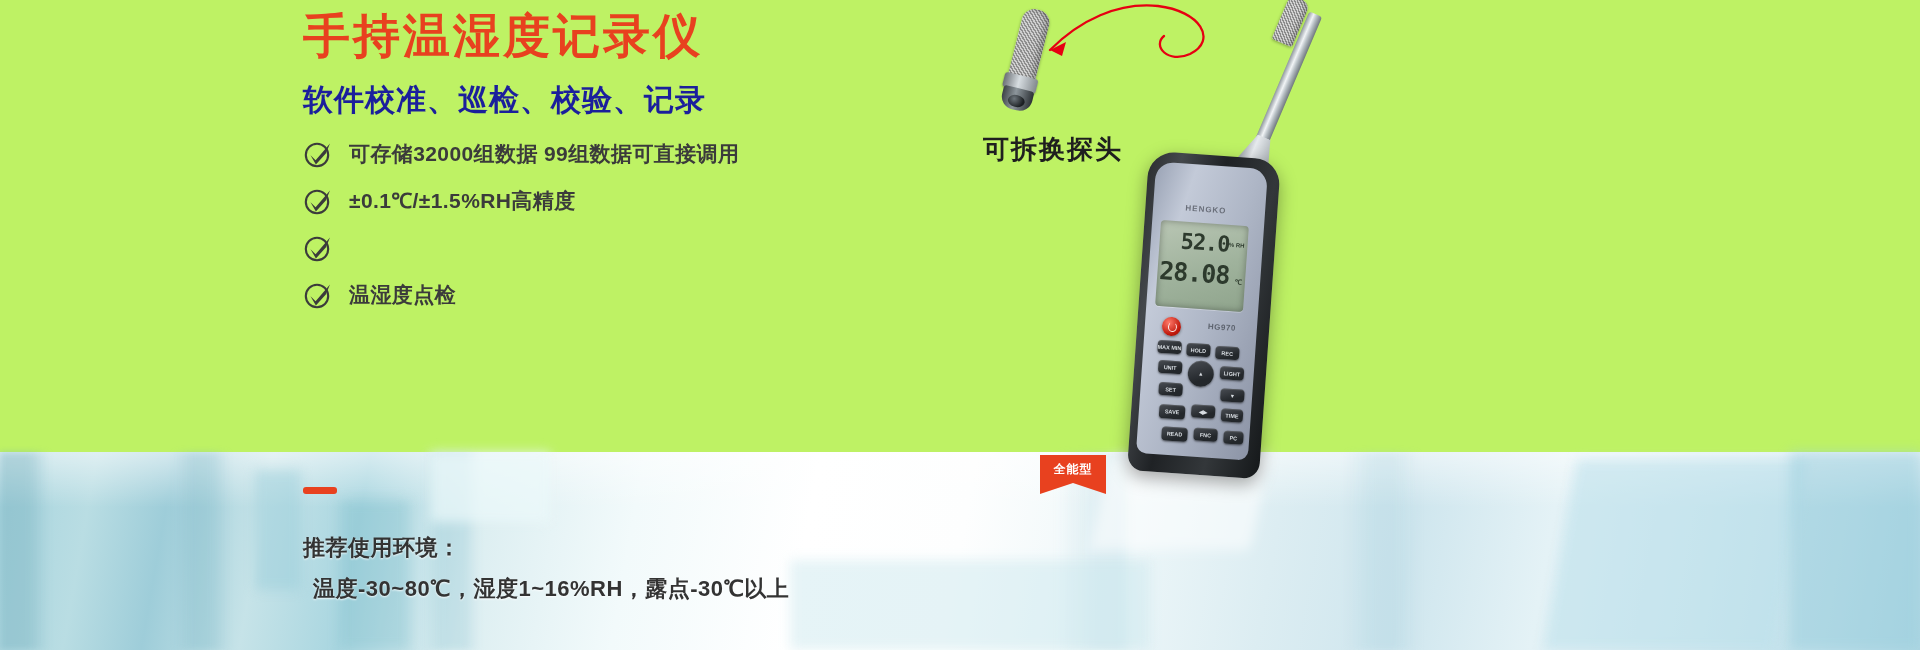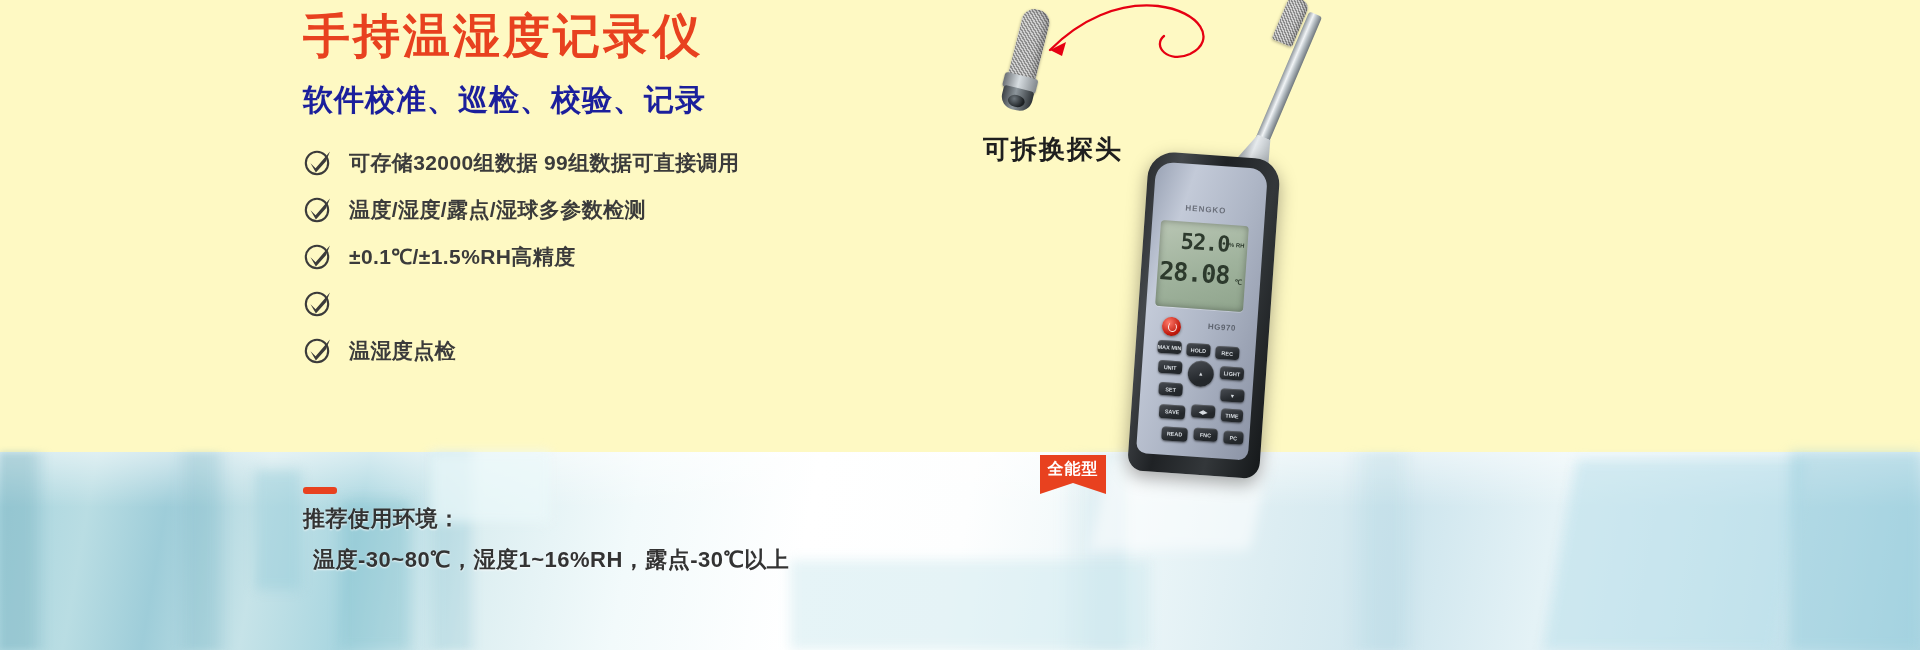--- a/index.html
+++ b/index.html
@@ -2,21 +2,21 @@
 <html><head>
 <meta charset="utf-8">
 <style>
   * { box-sizing: border-box; margin:0; padding:0; }
   html,body { width:1920px; height:650px; overflow:hidden; }
   body {
     font-family: "Liberation Sans", sans-serif;
     background:#ffffff;
     position:relative;
   }
-  #banner { position:absolute; inset:0; width:1920px; height:650px; overflow:hidden; background:#fef9c3; }
+  #banner { position:absolute; inset:0; width:1920px; height:650px; overflow:hidden; background:#bef264; }
 
   
   .photo-band {
     position:absolute; left:0; top:452px; width:1920px; height:198px;
     background:
       linear-gradient(180deg, rgba(255,255,255,0.55) 0%, rgba(255,255,255,0.0) 28%),
       linear-gradient(100deg,
         #a7d4de 0%, #b9dde3 5%, #9ecdd9 9%,
         #c6e3e8 14%, #a9d6e0 19%,
         #dceef1 25%, #f2fafb 33%,
@@ -49,33 +49,33 @@
     position:absolute; left:303px; top:8px;
     font-size:47px; font-weight:bold; color:#e8411f; letter-spacing:3px;
     white-space:nowrap; line-height:1.18;
   }
   .title-sub{
     position:absolute; left:303px; top:80px;
     font-size:30px; font-weight:bold; color:#1b1f9c; letter-spacing:1px;
     white-space:nowrap;
   }
   .bullets{ position:absolute; left:303px; top:130px; width:640px; }
-  .bullet{ display:flex; align-items:flex-end; height:47px; }
+  .bullet{ display:flex; align-items:center; height:47px; }
   .bullet .chk{ width:30px; height:30px; flex:0 0 30px; margin-right:16px; position:relative; }
   .bullet .chk svg{ display:block; width:30px; height:30px; }
   .bullet .txt{
     font-size:21px; color:#3b3b3b; font-weight:bold; white-space:nowrap;
     letter-spacing:.4px;
   }
 
   .env-dash{
     position:absolute; left:303px; top:487px; width:34px; height:7px;
     background:#e8411f; border-radius:3px;
   }
-  .env-block{ position:absolute; left:303px; top:504px; }
+  .env-block{ position:absolute; left:303px; top:533px; }
   .env-line1{
     font-size:22px; font-weight:bold; color:#333; letter-spacing:.5px;
     text-shadow:0 1px 2px rgba(255,255,255,.85);
     margin-bottom:11px; white-space:nowrap;
   }
   .env-line2{
     font-size:22px; font-weight:bold; color:#333; letter-spacing:.5px;
     text-shadow:0 1px 2px rgba(255,255,255,.85);
     padding-left:10px; white-space:nowrap;
   }
@@ -209,21 +209,21 @@
   .k8{ left:70px; top:46px; width:24px; height:13px; }
   .k9{ left:10px; top:66px; width:26px; height:14px; }
   .k10{ left:42px; top:64px; width:24px; height:13px; }
   .k11{ left:72px; top:66px; width:22px; height:13px; }
   .k12{ left:14px; top:88px; width:26px; height:14px; }
   .k13{ left:46px; top:87px; width:24px; height:13px; }
   .k14{ left:76px; top:88px; width:20px; height:13px; }
 
   .badge{
     position:absolute; left:1040px; top:455px; width:66px; height:28px;
-    background:#e8411f; color:#fff; font-size:16px; font-weight:bold;
+    background:#e8411f; color:#fff; font-size:12px; font-weight:bold;
     display:flex; align-items:center; justify-content:center; letter-spacing:1px;
   }
   .badge:after{
     content:""; position:absolute; left:0; top:28px; width:0; height:0;
     border-left:33px solid #e8411f; border-right:33px solid #e8411f;
     border-bottom:11px solid transparent;
   }
 </style>
 </head>
 <body>
@@ -244,29 +244,20 @@
 
   <div class="bullets">
     <div class="bullet">
       <span class="chk">
         <svg viewBox="0 0 30 30">
             <circle cx="14" cy="16" r="11.2" fill="none" stroke="#3b3b3b" stroke-width="2.1"></circle>
             <path d="M7.5 16.2 L12.6 21.2 L27 4.5 L22.8 14.6 L12.9 25.4 Z" fill="#3b3b3b"></path>
           </svg>
       </span>
       <span class="txt">可存储32000组数据  99组数据可直接调用</span>
-    </div>
-    <div class="bullet">
-      <span class="chk">
-        <svg viewBox="0 0 30 30">
-            <circle cx="14" cy="16" r="11.2" fill="none" stroke="#3b3b3b" stroke-width="2.1"></circle>
-            <path d="M7.5 16.2 L12.6 21.2 L27 4.5 L22.8 14.6 L12.9 25.4 Z" fill="#3b3b3b"></path>
-          </svg>
-      </span>
-      <span class="txt">温度/湿度/露点/湿球多参数检测</span>
     </div>
     <div class="bullet">
       <span class="chk">
         <svg viewBox="0 0 30 30">
             <circle cx="14" cy="16" r="11.2" fill="none" stroke="#3b3b3b" stroke-width="2.1"></circle>
             <path d="M7.5 16.2 L12.6 21.2 L27 4.5 L22.8 14.6 L12.9 25.4 Z" fill="#3b3b3b"></path>
           </svg>
       </span>
       <span class="txt">±0.1℃/±1.5%RH高精度</span>
     </div>

